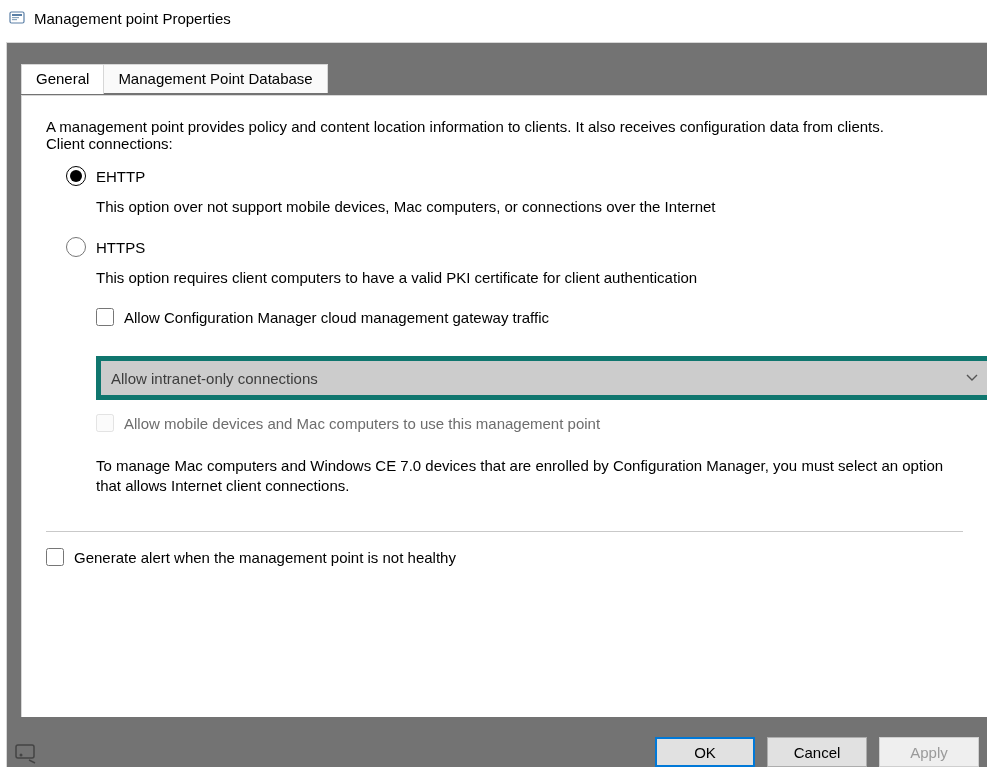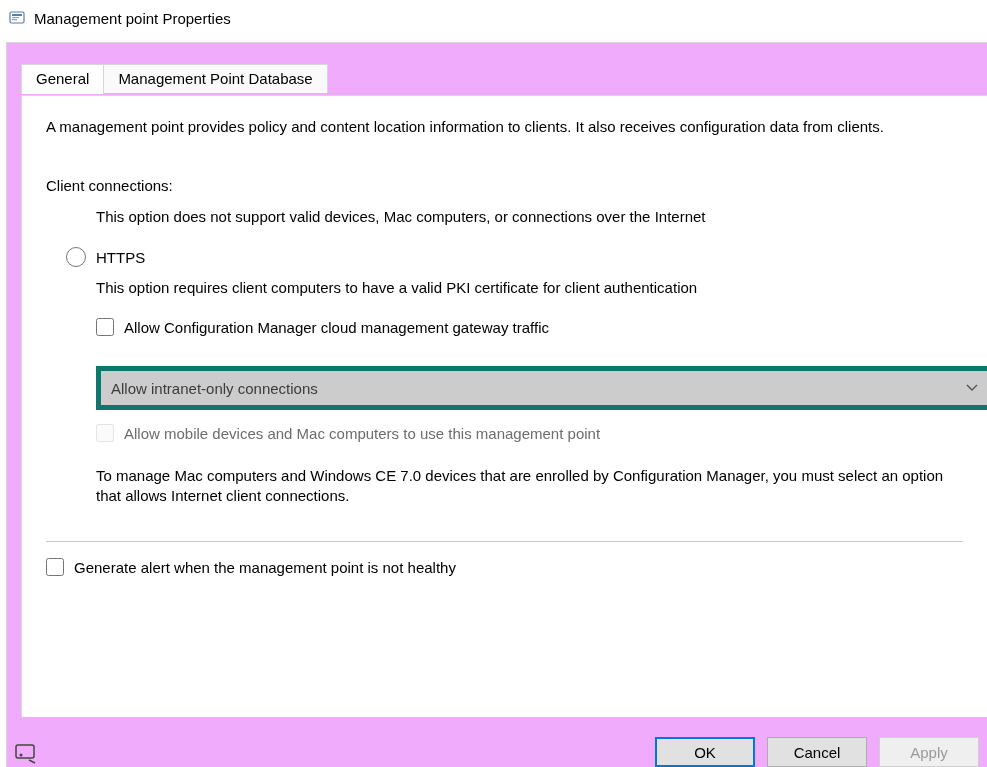--- a/index.html
+++ b/index.html
@@ -1,25 +1,25 @@
 <!DOCTYPE html>
 <html><head>
 <meta charset="utf-8">
 <style>
 html,body{margin:0;padding:0;font-family:"Segoe UI",Tahoma,sans-serif;font-size:15px;color:#000;background:#fff}
 .window{width:987px;height:767px;position:relative;overflow:hidden;background:#fff}
 .titlebar{display:flex;align-items:center;height:32px;padding:2px 8px}
 .titlebar .icon-wrap{width:18px;height:18px;margin-right:8px;display:flex;align-items:center;justify-content:center}
 .title-text{font-size:15px}
-.client-area{position:absolute;left:6px;right:0;top:42px;bottom:0;border:1px solid #d7d7d7;border-right:none;border-bottom:none;background:#f0abfc}
+.client-area{position:absolute;left:6px;right:0;top:42px;bottom:0;border:1px solid #d7d7d7;border-right:none;border-bottom:none;background:#737373}
 .tabs{position:absolute;left:14px;top:20px;display:flex;align-items:flex-end;z-index:2}
 .tab{padding:5px 14px 6px;border:1px solid #d7d7d7;border-bottom:none;margin-right:-1px;background:#fafafa;font-size:15px;cursor:pointer;position:relative}
 .tab.active{background:#fff;z-index:3;top:1px;padding-bottom:7px}
 .panel{position:absolute;left:14px;right:0;top:52px;bottom:50px;background:#fff;border:1px solid #d7d7d7;border-right:none;border-bottom:none;padding:22px 24px 10px 24px}
-.desc{margin-bottom:42px}
+.desc{}
 .section-label{margin-bottom:14px}
 .radio-row{display:flex;align-items:center;margin-left:20px;margin-bottom:12px}
 .radio-row input[type=radio]{width:20px;height:20px;margin:0 10px 0 0;accent-color:#000}
 .radio-row label{font-size:15px}
 .sub-desc{margin-left:50px;margin-bottom:22px;max-width:880px}
 .chk-row{display:flex;align-items:center;margin-left:50px;margin-bottom:20px}
 .chk-row input[type=checkbox]{width:18px;height:18px;margin:0 10px 0 0}
 .chk-row label{font-size:15px}
 .chk-row.disabled label{color:#6d6d6d}
 .chk-row.disabled input[type=checkbox]{opacity:.6}
@@ -58,21 +58,25 @@
       <div class="tab active">General</div>
       <div class="tab">Management Point Database</div>
     </div>
 
     <div class="panel">
 
       <div class="desc">A management point provides policy and content location information to clients.  It also receives configuration data from clients.</div>
 
       <div class="section-label">Client connections:</div>
 
-      <div class="sub-desc">This option does not support valid devices, Mac computers, or connections over the Internet</div>
+      <div class="radio-row">
+        <input type="radio" name="conn" id="r-ehttp" checked="" style="">
+        <label for="r-ehttp">EHTTP</label>
+      </div>
+      <div class="sub-desc">This option over not support mobile devices, Mac computers, or connections over the Internet</div>
 
       <div class="radio-row">
         <input type="radio" name="conn" id="r-https" style="">
         <label for="r-https">HTTPS</label>
       </div>
       <div class="sub-desc">This option requires client computers to have a valid PKI certificate for client authentication</div>
 
       <div class="chk-row">
         <input type="checkbox" id="c-cmg" style="">
         <label for="c-cmg">Allow Configuration Manager cloud management gateway traffic</label>

